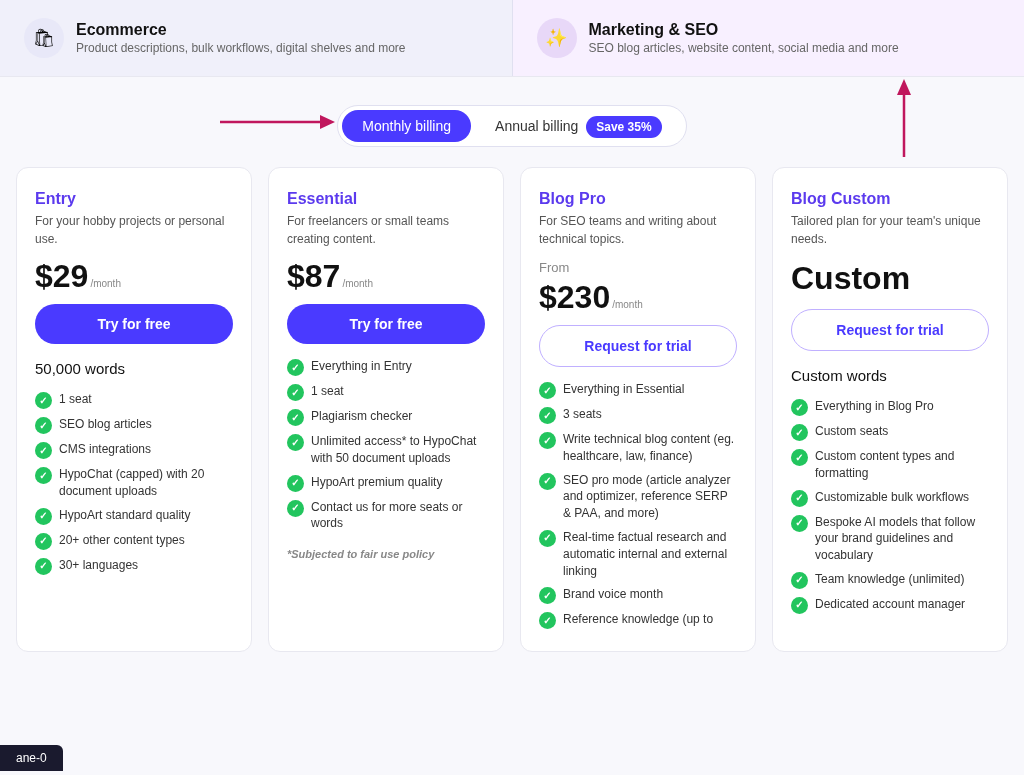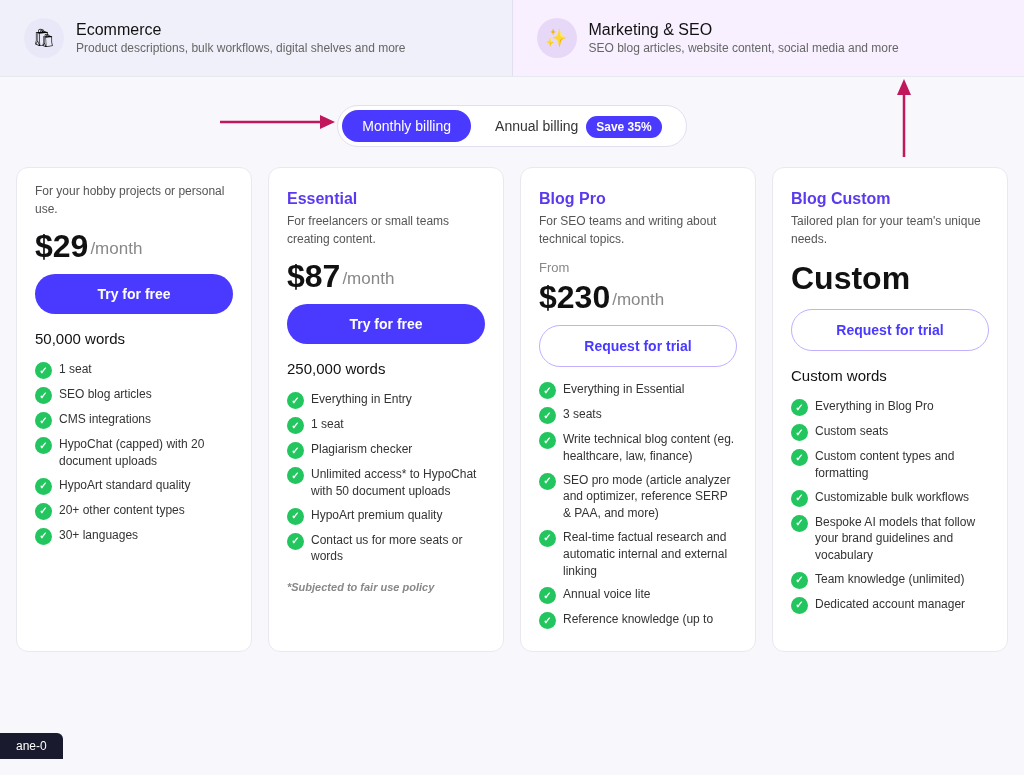--- a/index.html
+++ b/index.html
@@ -37,21 +37,21 @@
       border-radius: 50%;
       display: flex;
       align-items: center;
       justify-content: center;
       font-size: 18px;
     }
     .cat-icon.ecommerce { background: #e8e8f8; }
     .cat-icon.marketing { background: #e8d8f8; }
     .cat-title {
       font-size: 16px;
-      font-weight: 400;
+      font-weight: 700;
       color: #111;
     }
     .cat-desc {
       font-size: 12px;
       color: #666;
       margin-top: 2px;
     }
 
     
     .billing-section {
@@ -131,21 +131,21 @@
       align-items: flex-end;
       gap: 2px;
     }
     .price-dollar {
       font-size: 32px;
       font-weight: 800;
       color: #111;
       line-height: 1;
     }
     .price-period {
-      font-size: 17px;
+      font-size: 10px;
       color: #888;
       margin-bottom: 3px;
     }
     .price-custom {
       font-size: 32px;
       font-weight: 800;
       color: #111;
     }
     .btn-primary {
       background: #4a3aff;
@@ -225,21 +225,21 @@
     }
     .arrow-up-svg {
       position: absolute;
       right: 105px;
       top: 0px;
     }
 
     
     .bottom-tab {
       position: fixed;
-      bottom: 16px;
+      bottom: 4px;
       left: 0;
       background: #1a1a2e;
       color: #fff;
       padding: 6px 16px;
       font-size: 12px;
       border-top-right-radius: 6px;
     }
   </style>
 </head>
 <body>
@@ -278,20 +278,21 @@
 
   <svg class="arrow-up-svg" width="30" height="80" viewBox="0 0 30 80">
     <line x1="15" y1="80" x2="15" y2="10" stroke="#c0175d" stroke-width="2.5"></line>
     <polygon points="8,18 15,2 22,18" fill="#c0175d"></polygon>
   </svg>
 </div>
 
 <div class="cards-container">
 
   <div class="card">
+    <div class="plan-name">Entry</div>
     <div class="plan-desc">For your hobby projects or personal use.</div>
     <div class="price-row">
       <span class="price-dollar">$29</span>
       <span class="price-period">/month</span>
     </div>
     <button class="btn-primary">Try for free</button>
     <div class="words-count">50,000 words</div>
     <div class="feature-list">
       <div class="feature-item">
           <div class="check-icon"></div>
@@ -325,21 +326,20 @@
   </div>
 
   <div class="card">
     <div class="plan-name">Essential</div>
     <div class="plan-desc">For freelancers or small teams creating content.</div>
     <div class="price-row">
       <span class="price-dollar">$87</span>
       <span class="price-period">/month</span>
     </div>
     <button class="btn-primary">Try for free</button>
-    <div class="words-count">250,000 words</div>
     <div class="feature-list">
       <div class="feature-item">
           <div class="check-icon"></div>
           <span>Everything in Entry</span>
         </div>
       <div class="feature-item">
           <div class="check-icon"></div>
           <span>1 seat</span>
         </div>
       <div class="feature-item">
@@ -387,21 +387,21 @@
       <div class="feature-item">
           <div class="check-icon"></div>
           <span>SEO pro mode (article analyzer and optimizer, reference SERP &amp; PAA, and more)</span>
         </div>
       <div class="feature-item">
           <div class="check-icon"></div>
           <span>Real-time factual research and automatic internal and external linking</span>
         </div>
       <div class="feature-item">
           <div class="check-icon"></div>
-          <span>Annual voice lite</span>
+          <span>Brand voice month</span>
         </div>
       <div class="feature-item">
           <div class="check-icon"></div>
           <span>Reference knowledge (up to</span>
         </div>
     </div>
   </div>
 
   <div class="card">
     <div class="plan-name">Blog Custom</div>

